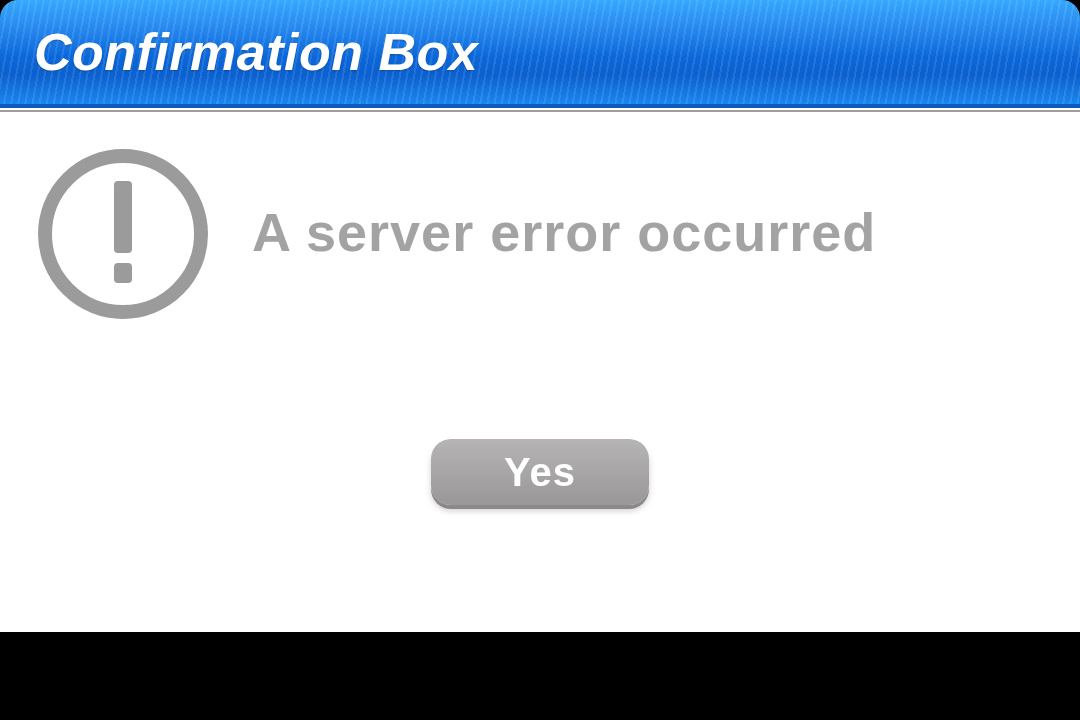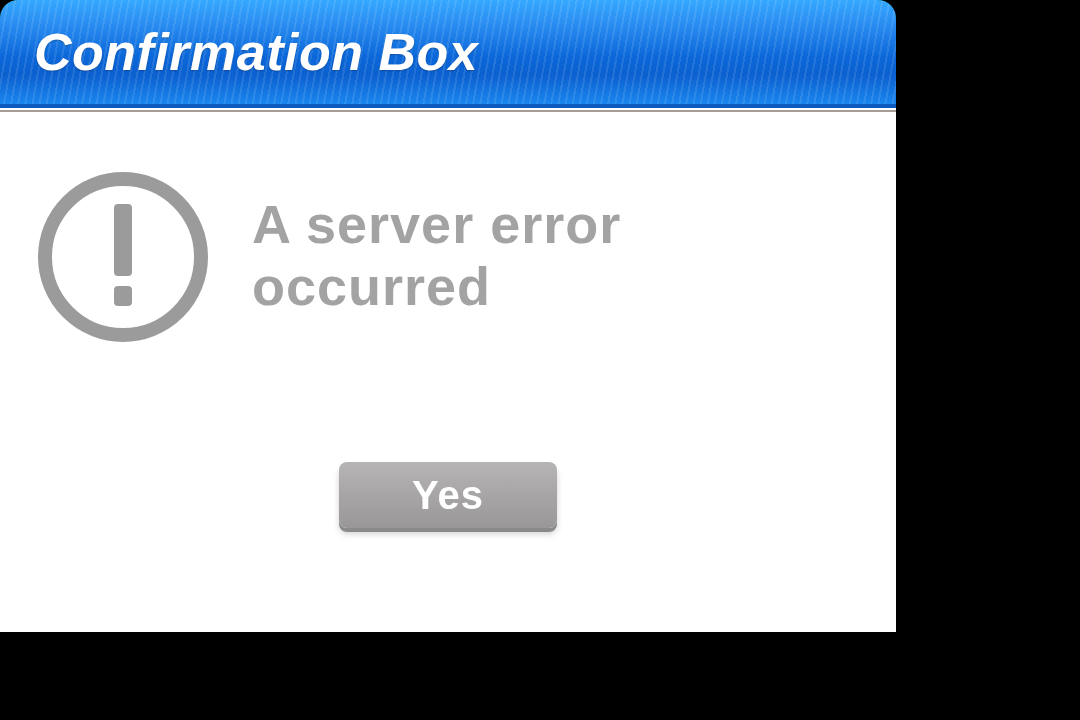--- a/index.html
+++ b/index.html
@@ -4,21 +4,21 @@
   <style>
     * { margin: 0; padding: 0; box-sizing: border-box; }
     html, body {
       width: 1080px;
       height: 720px;
       background: #000;
       font-family: "Trebuchet MS", "Segoe UI", Arial, sans-serif;
       overflow: hidden;
     }
     .dialog {
-      width: 896px;
+      width: 1080px;
       background: #0f766e;
       border-radius: 18px 18px 0 0;
       overflow: hidden;
       box-shadow: 0 -28px 0 -24px rgba(0,0,0,0.0);
     }
     .titlebar {
       height: 108px;
       background:
         repeating-linear-gradient(
           100deg,
@@ -57,23 +57,22 @@
     .body {
       height: 520px;
       display: flex;
       flex-direction: column;
       background: #fff;
       position: relative;
     }
     .content-row {
       display: flex;
       align-items: center;
-      padding: 48px 48px 0 34px;
+      padding: 25px 48px 0 34px;
       gap: 32px;
-      justify-content: flex-end;
     }
     .icon-wrap {
       flex: 0 0 auto;
       margin-top: 8px;
     }
     .message {
       color: #a3a3a3;
       font-size: 54px;
       font-weight: 700;
       letter-spacing: 1px;
@@ -82,21 +81,21 @@
     .button-row {
       display: flex;
       justify-content: center;
       gap: 34px;
       margin-top: 112px;
     }
     .btn {
       width: 218px;
       height: 66px;
       border: none;
-      border-radius: 8px;
+      border-radius: 20px;
       background: linear-gradient(to bottom, #b6b4b4 0%, #a6a4a4 55%, #999797 100%);
       color: #fff;
       font-size: 40px;
       font-weight: 700;
       letter-spacing: 1px;
       cursor: pointer;
       box-shadow: 0 4px 0 0 #8b8989, 0 6px 6px rgba(0,0,0,0.18);
       font-family: inherit;
     }
   </style>

